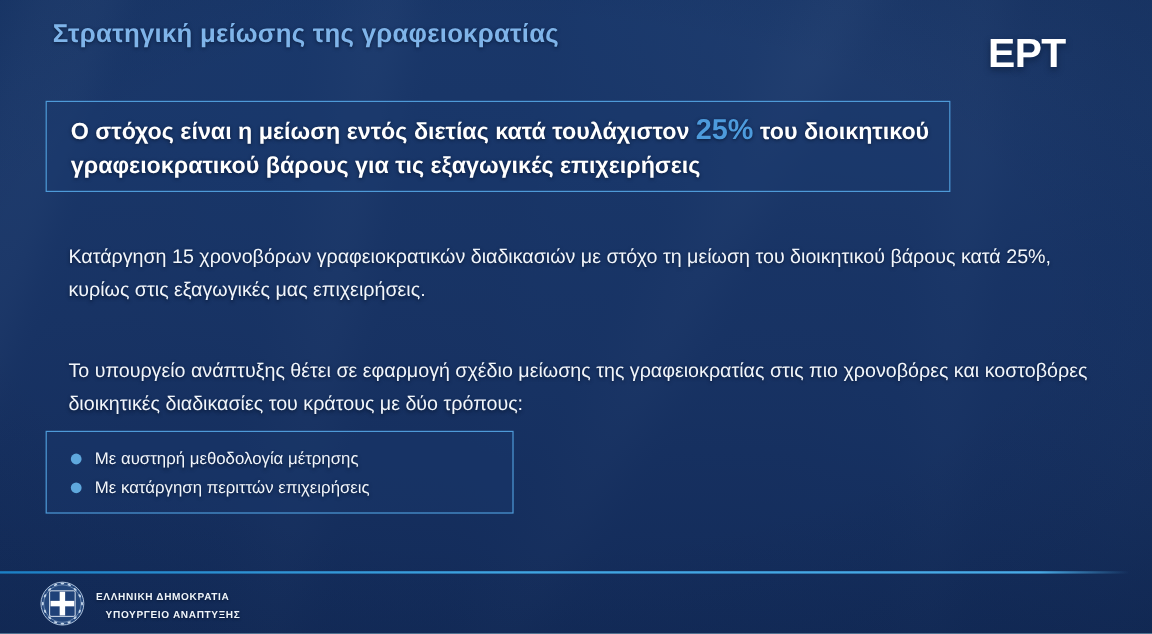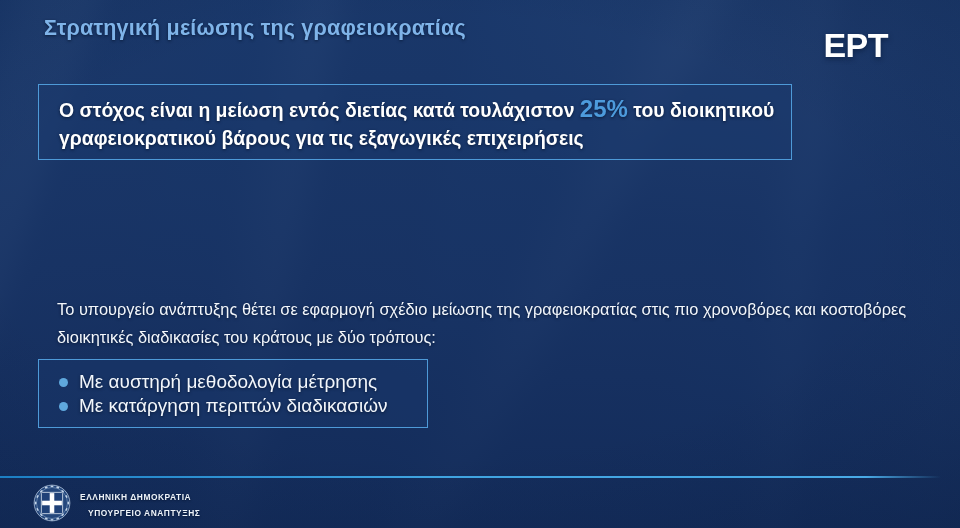--- a/index.html
+++ b/index.html
@@ -142,21 +142,21 @@
     height: 24px;
   }
   .bullet-dot {
     width: 9px; height: 9px;
     border-radius: 50%;
     background: #5fa8dd;
     flex: 0 0 auto;
     margin-right: 11px;
   }
   .bullet-label {
-    font-size: 19px;
+    font-size: 14px;
     color: #f2f6fb;
     text-shadow: 0 1px 3px rgba(6,20,46,0.8);
     white-space: nowrap;
   }
 
   
   .footer-rule {
     position: absolute;
     left: 0;
     top: 476px;
@@ -203,33 +203,34 @@
     <div class="slide-title">Στρατηγική μείωσης της γραφειοκρατίας</div>
 
     <div class="ert-logo">ΕΡΤ</div>
 
     <div class="headline-box">
       <div class="headline-text">
         <span>Ο στόχος είναι η μείωση εντός διετίας κατά τουλάχιστον </span><span class="pct">25%</span><span> του διοικητικού γραφειοκρατικού βάρους για τις εξαγωγικές επιχειρήσεις</span>
       </div>
     </div>
 
+    <div class="para para-1">Κατάργηση 15 χρονοβόρων γραφειοκρατικών διαδικασιών με στόχο τη μείωση του διοικητικού βάρους κατά 25%, κυρίως στις εξαγωγικές μας επιχειρήσεις.</div>
 
     <div class="para para-2">Το υπουργείο ανάπτυξης θέτει σε εφαρμογή σχέδιο μείωσης της γραφειοκρατίας στις πιο χρονοβόρες και κοστοβόρες διοικητικές διαδικασίες του κράτους με δύο τρόπους:</div>
 
     <div class="bullet-box">
 
       <div class="bullet-row">
         <span class="bullet-dot"></span>
         <span class="bullet-label">Με αυστηρή μεθοδολογία μέτρησης</span>
       </div>
 
       <div class="bullet-row">
         <span class="bullet-dot"></span>
-        <span class="bullet-label">Με κατάργηση περιττών διαδικασιών</span>
+        <span class="bullet-label">Με κατάργηση περιττών επιχειρήσεις</span>
       </div>
 
     </div>
 
     <div class="footer-rule"></div>
 
     <div class="footer">
 
       <span class="emblem">
         <svg viewBox="0 0 100 100" width="38" height="38" aria-hidden="true">

